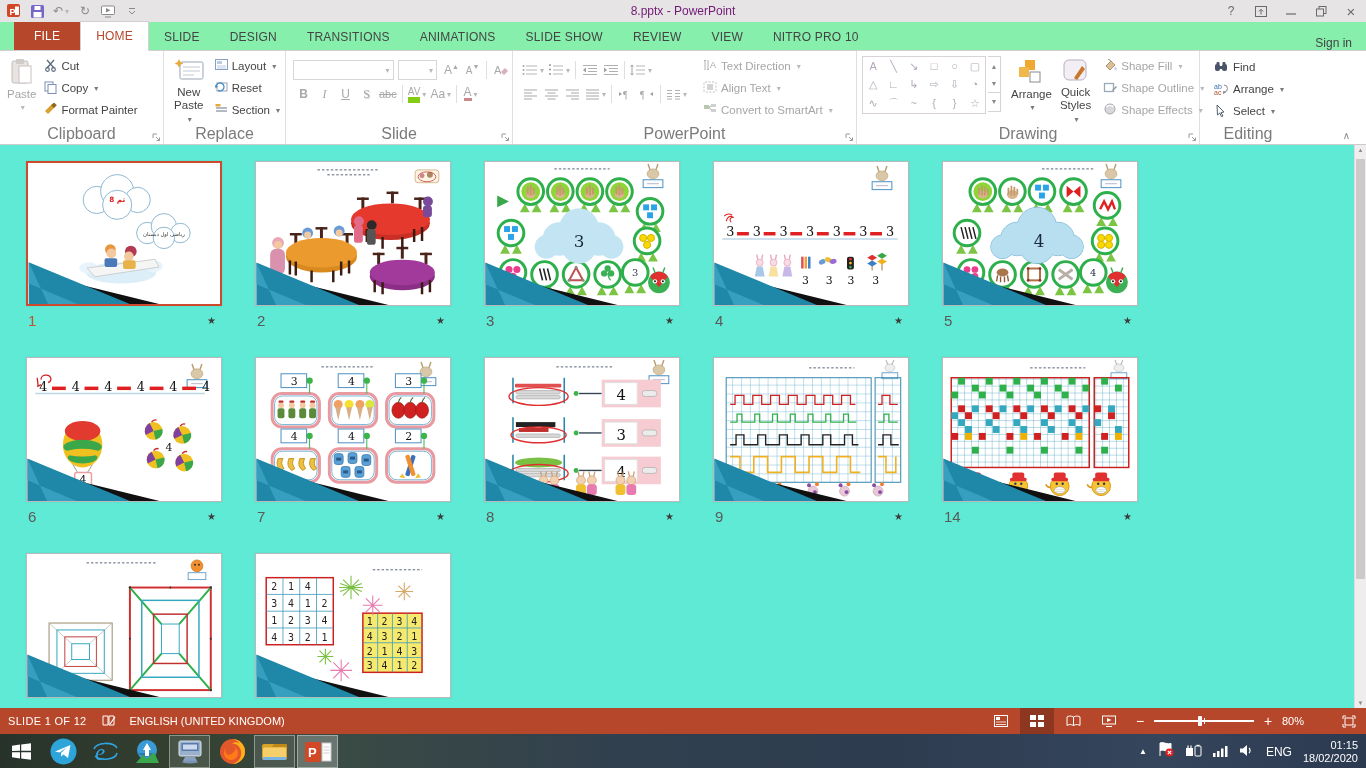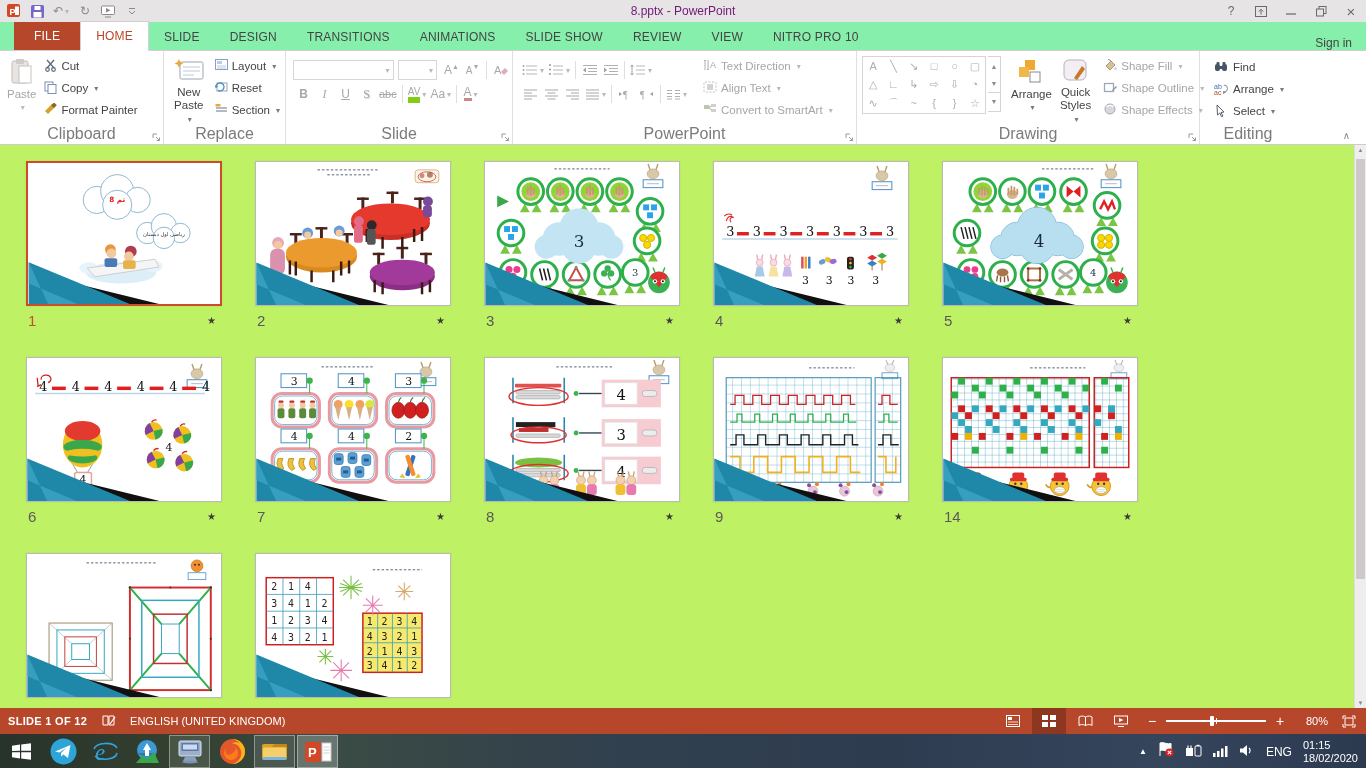--- a/index.html
+++ b/index.html
@@ -33,21 +33,21 @@
   .combo{border:1px solid #d9d6d7;background:#fff;height:18px;display:flex;align-items:center;justify-content:flex-end;padding-right:3px;margin-right:4px}
   .fbtn{min-width:17px;height:19px;display:flex;align-items:center;justify-content:center;color:#a8a8a8;font-size:12px;padding:0 2px}
   .vsep{width:1px;background:#e2dee0;height:18px;margin:0 3px;align-self:center}
   .frow{display:flex;align-items:center;height:24px}
   .shapes-panel{width:122px;height:56px;border:1px solid #d9d2d8;background:#fff;display:grid;grid-template-columns:repeat(6,1fr);margin:2px 2px 0 2px}
   .shp{display:flex;align-items:center;justify-content:center;font-size:11px;color:#b4a9ba}
   .shp-scroll{width:13px;height:56px;border:1px solid #d9d2d8;border-left:none;margin-top:2px;display:flex;flex-direction:column;align-items:center;justify-content:space-between;padding:1px 0;box-sizing:border-box;color:#8a8a8a;font-size:7px}
   .shp-scroll span{height:17px;display:flex;align-items:center}
   .ed-ic{width:16px;display:inline-flex;justify-content:center}
   
-  .sorter{height:563px;background:#bef264;position:relative;overflow:hidden}
+  .sorter{height:563px;background:#5eead4;position:relative;overflow:hidden}
   .sgrid{display:grid;grid-template-columns:repeat(5,196px);column-gap:33px;row-gap:26px;padding:16px 0 0 26px}
   .cell{width:196px}
   .thumb{width:194px;height:143px;background:#fff;border:1px solid #bdb9bb;position:relative;box-shadow:0 0 2px rgba(0,0,0,.08)}
   .cell.selected .thumb{border:2px solid #cf4a2c;width:192px;height:141px}
   .thumb svg{position:absolute;left:0;top:0;width:100%;height:100%}
   .caption{display:flex;justify-content:space-between;align-items:center;padding:3px 6px 0 2px;font-size:15px;color:#5a5a5a;height:22px}
   .cell.selected .caption .snum{color:#c0532f}
   .cap-star{font-size:10px;color:#3c3c3c}
   
   .fa6{font:5.5px "DejaVu Sans",sans-serif;fill:#333}
@@ -66,28 +66,28 @@
   .status{height:26px;background:#b7472a;color:#fff;display:flex;align-items:center;font-size:11px}
   .st-left{display:flex;align-items:center;gap:14px;padding-left:8px}
   .st-right{margin-left:auto;display:flex;align-items:center;gap:2px;padding-right:4px}
   .vbtn{width:34px;height:26px;display:flex;align-items:center;justify-content:center}
   .vbtn.pressed{background:rgba(0,0,0,.22)}
   .zoomwrap{display:flex;align-items:center;gap:8px;margin:0 6px}
   .zline{width:100px;height:2px;background:#fff;position:relative}
   .ztick{position:absolute;left:50%;top:-2px;width:1px;height:6px;background:#fff}
   .zhandle{position:absolute;left:44px;top:-4px;width:4px;height:10px;background:#fff;border-radius:1px}
   .zsign{font-size:14px;width:12px;text-align:center}
-  .zpct{width:34px;text-align:right;margin-right:6px}
+  .zpct{width:34px;margin-right:18px}
   
   .taskbar{height:35px;background:linear-gradient(90deg,#27322b 0%,#33402f 12%,#3a4a44 25%,#31404e 45%,#2e3c50 65%,#35455c 85%,#2c3a50 100%);display:flex;align-items:center;color:#fff}
   .tkbtn{width:42px;height:35px;display:flex;align-items:center;justify-content:center}
   .tbox{width:41px;height:33px;border:1px solid rgba(255,255,255,.38);background:rgba(255,255,255,.10);display:flex;align-items:center;justify-content:center;box-sizing:border-box;margin:0 1px}
   .tbox.active{background:rgba(255,255,255,.24)}
   .tray{margin-left:auto;display:flex;align-items:center;gap:11px;padding-right:8px}
-  .clock{font-size:11px;line-height:13px;text-align:left}
+  .clock{font-size:11px;line-height:13px;text-align:right}
 </style>
 </head>
 <body>
 
 <div class="titlebar">
   <div class="qat">
     <span class="qbtn">
       <svg width="14" height="14">
           <rect width="13" height="13" rx="2" fill="#d24726"></rect>
           <rect x="8" y="2.5" width="4" height="8.5" fill="#fff"></rect>
@@ -1656,21 +1656,21 @@
   </div>
   <div class="vscroll">
     <span style="font-size:6px">▲</span>
     <span style="font-size:6px">▼</span>
   </div>
   <div class="vthumb"></div>
 </div>
 
 <div class="status">
   <div class="st-left">
-    <span style="font-weight:bold;letter-spacing:.3px">SLIDE 1 OF 12</span>
+    <span style="font-weight:normal;letter-spacing:.3px">SLIDE 1 OF 12</span>
     <span>
       <svg width="15" height="13">
           <path d="M2,2 h5 v9 h-5 z M8,2 h5 v9 h-5 z" fill="none" stroke="#fff"></path>
           <path d="M9,10 l5,-7" stroke="#fff" stroke-width="1.2"></path>
         </svg>
     </span>
     <span>ENGLISH (UNITED KINGDOM)</span>
   </div>
   <div class="st-right">
     <span class="vbtn">

